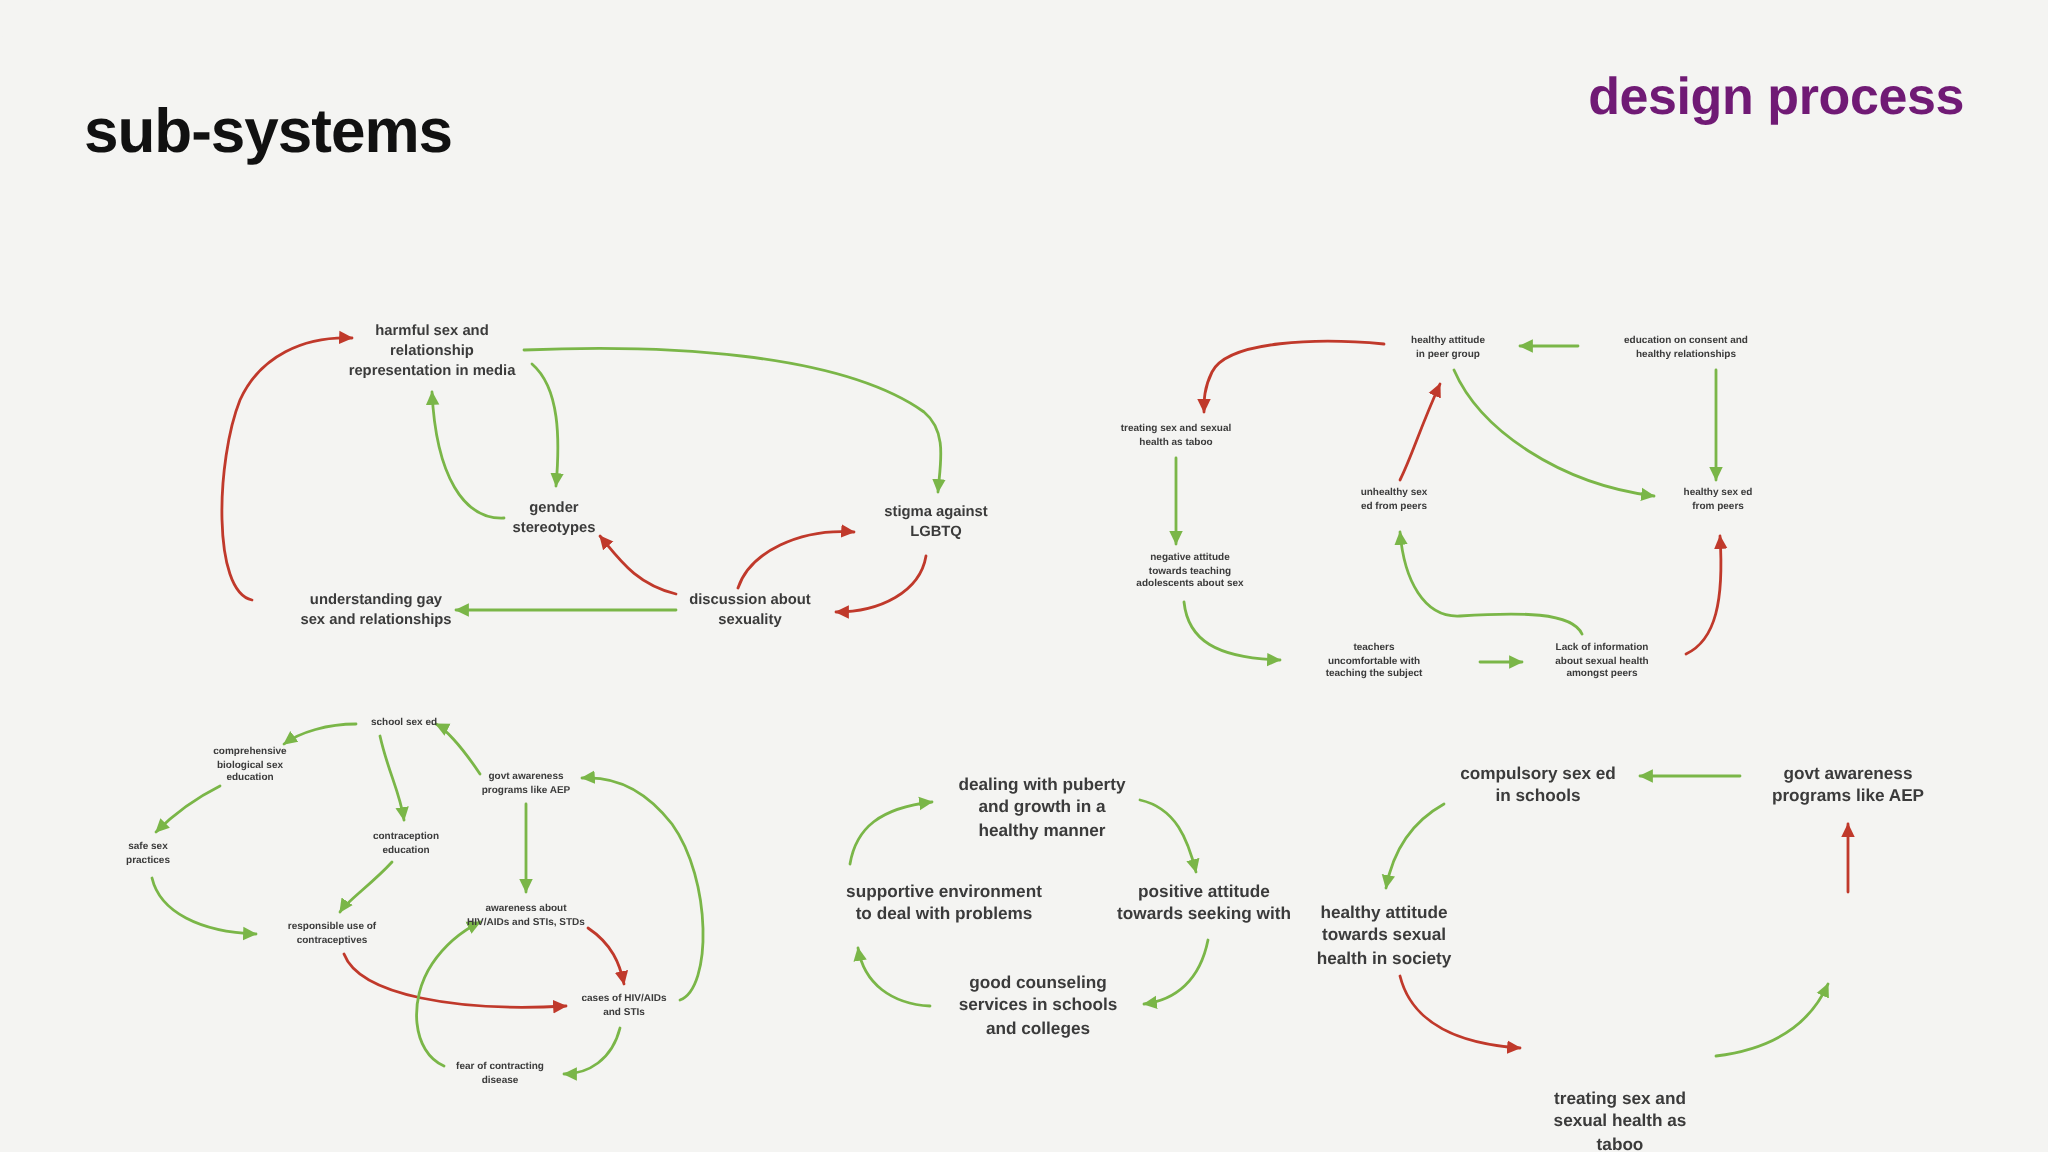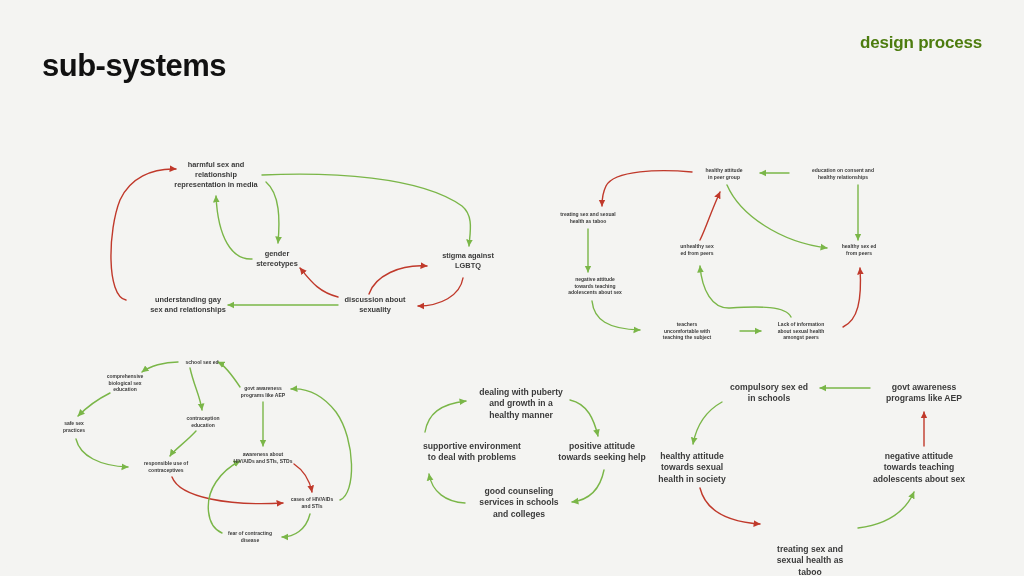--- a/index.html
+++ b/index.html
@@ -23,23 +23,23 @@
     font-size: 31px;
     font-weight: bold;
     letter-spacing: -0.5px;
     color: #111111;
     font-family: "Liberation Sans", sans-serif;
   }
   #deck-label {
     position: absolute;
     right: 42px;
     top: 33px;
-    font-size: 17px;
+    font-size: 26px;
     font-weight: bold;
-    color: #4d7c0f;
+    color: #701a75;
     letter-spacing: -0.2px;
     font-family: "Liberation Sans", sans-serif;
   }
   svg.edges {
     position: absolute;
     left: 0; top: 0;
     width: 1024px;
     height: 576px;
     pointer-events: none;
   }
@@ -170,34 +170,31 @@
 HIV/AIDs and STIs, STDs</div>
   <div class="node sz-sm" style="left:312px; top:503px;">cases of HIV/AIDs
 and STIs</div>
   <div class="node sz-sm" style="left:250px; top:537px;">fear of contracting
 disease</div>
 
   <div class="node sz-lg" style="left:521px; top:404px;">dealing with puberty
 and growth in a
 healthy manner</div>
   <div class="node sz-lg" style="left:602px; top:452px;">positive attitude
-towards seeking help</div>
+towards seeking with</div>
   <div class="node sz-lg" style="left:519px; top:503px;">good counseling
 services in schools
 and colleges</div>
   <div class="node sz-lg" style="left:430px; top:452px;margin-left:42px;">supportive environment
 to deal with problems</div>
 
   <div class="node sz-lg" style="left:769px; top:393px;">compulsory sex ed
 in schools</div>
   <div class="node sz-lg" style="left:924px; top:393px;text-align:center;">govt awareness
 programs like AEP</div>
   <div class="node sz-lg" style="left:692px; top:468px;">healthy attitude
 towards sexual
 health in society</div>
-  <div class="node sz-lg" style="left:919px; top:468px;">negative attitude
-towards teaching
-adolescents about sex</div>
   <div class="node sz-lg" style="left:810px; top:533px;margin-top:28px;">treating sex and
 sexual health as
 taboo</div>
 
 </div>
 
 </body></html>

